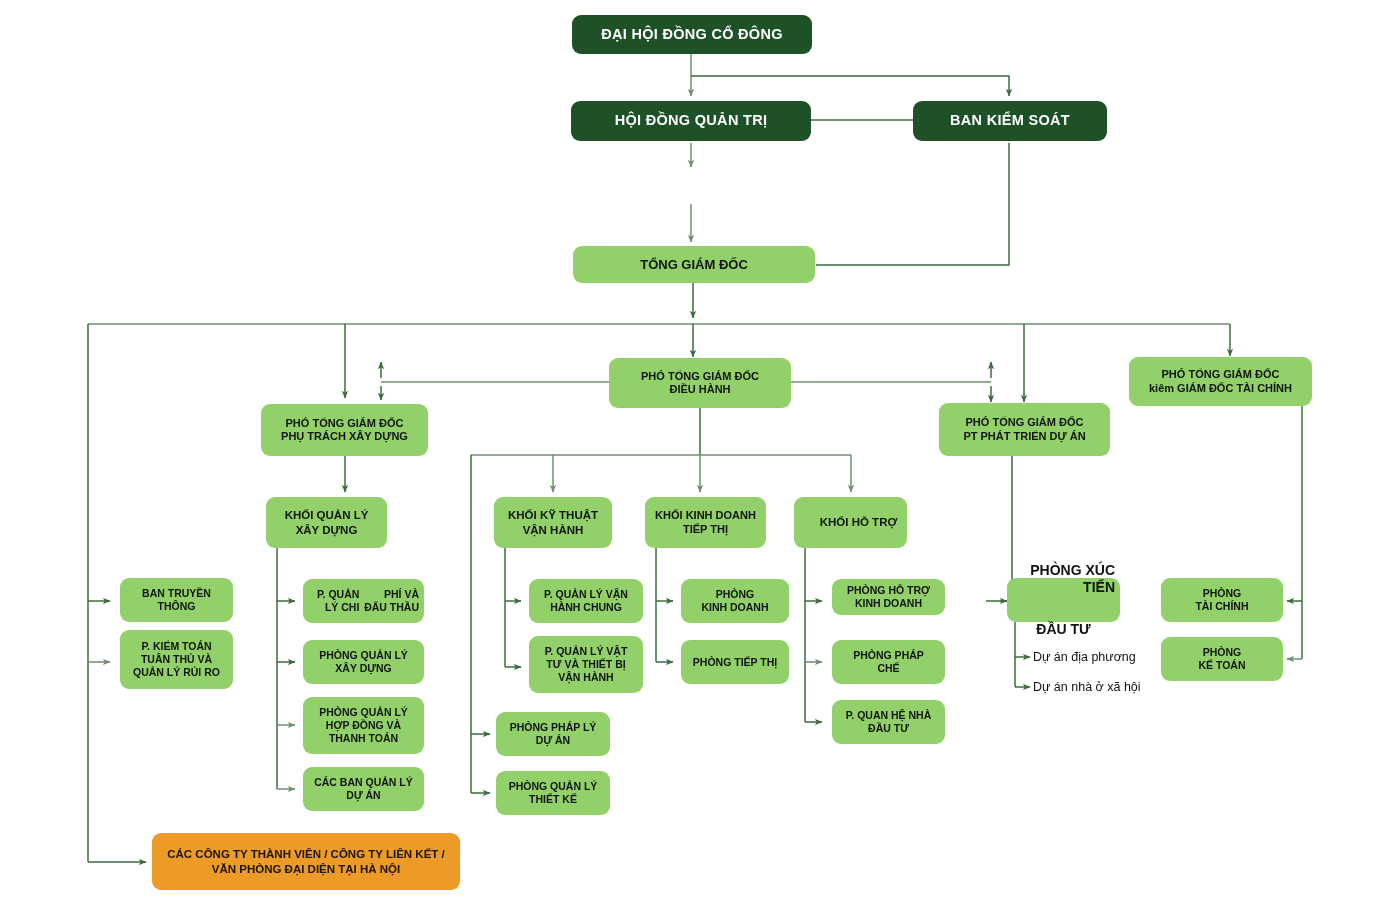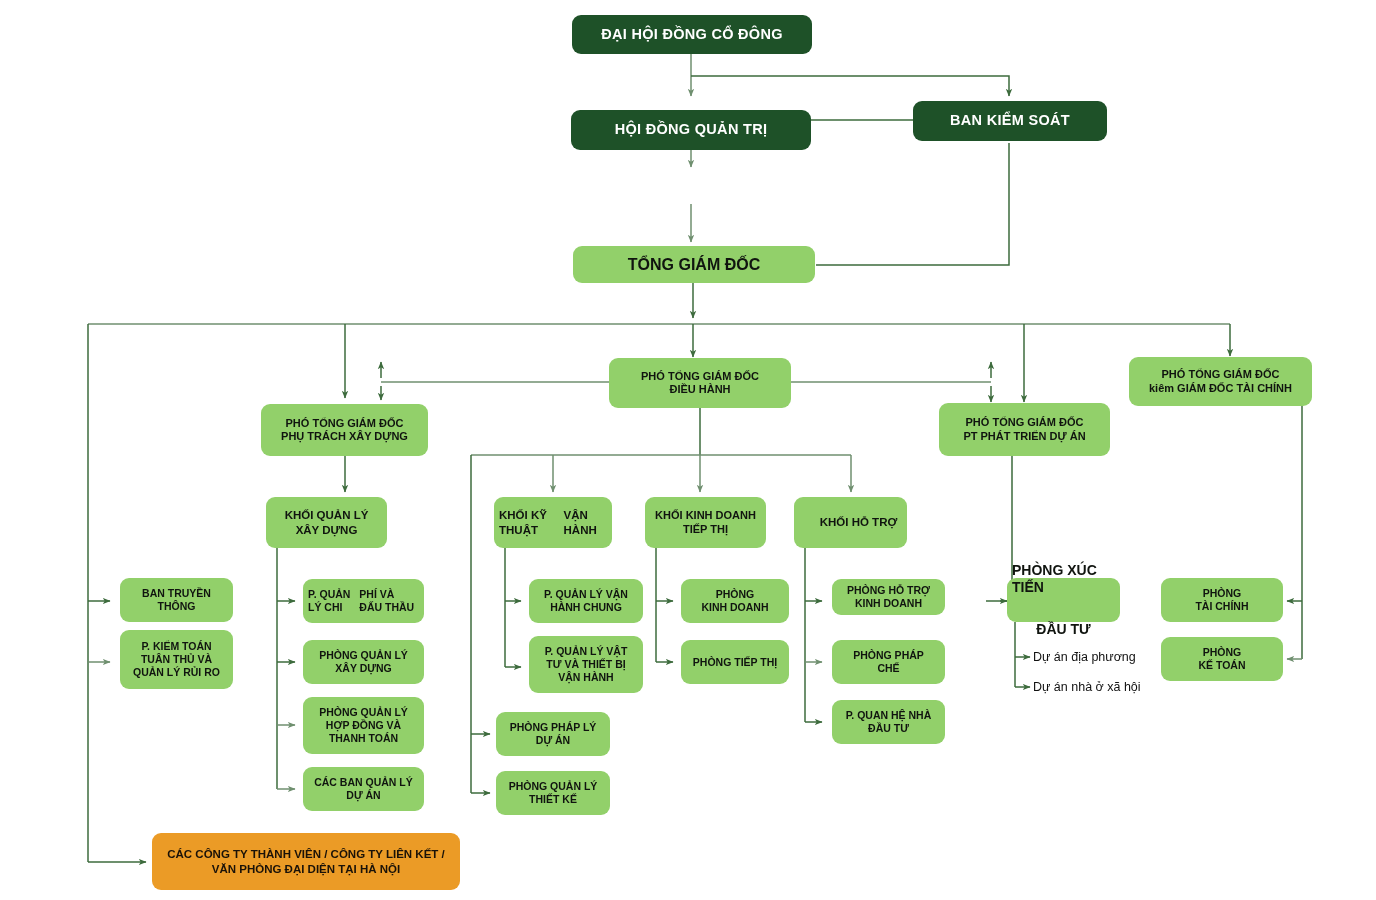--- a/index.html
+++ b/index.html
@@ -1,21 +1,21 @@
 <!DOCTYPE html>
 <html><head>
 <meta charset="utf-8">
 <style>
   html,body{margin:0;padding:0;background:#ffffff;}
   body{width:1376px;height:900px;overflow:hidden;
        font-family:"Liberation Sans","DejaVu Sans",sans-serif;}
   #stage{position:relative;width:1376px;height:900px;background:#fff;}
   #wires{position:absolute;left:0;top:0;width:1376px;height:900px;}
   .node{position:absolute;box-sizing:border-box;display:flex;align-items:center;
-        justify-content:center;text-align:left;border-radius:9px;
+        justify-content:center;text-align:right;border-radius:9px;
         padding:2px 5px;line-height:1.22;z-index:2;}
   .dark{background:#1e5128;color:#ffffff;font-weight:bold;letter-spacing:.3px;}
   .light{background:#92d06a;color:#10140f;font-weight:bold;}
   .orange{background:#eb9b26;color:#1a1208;font-weight:bold;}
   .plain{position:absolute;color:#111;font-weight:normal;z-index:2;
          display:flex;align-items:center;white-space:nowrap;}
 </style>
 </head>
 <body>
 
@@ -107,30 +107,30 @@
       <path d="M88,601 L110,601" marker-end="url(#ar)"></path>
       <path d="M88,662 L110,662" stroke="#6f8f6f" marker-end="url(#arg)"></path>
       <path d="M88,862 L146,862" marker-end="url(#ar)"></path>
     </g>
   </svg>
 
   <div class="node dark" style="left:572px;top:15px;width:240px;height:39px;font-size:14.5px;">
     <span>ĐẠI HỘI ĐỒNG CỔ ĐÔNG</span>
   </div>
 
-  <div class="node dark" style="left:571px;top:101px;width:240px;height:40px;font-size:14.5px;margin-top:9px;">
+  <div class="node dark" style="left:571px;top:101px;width:240px;height:40px;font-size:14.5px;">
     <span>HỘI ĐỒNG QUẢN TRỊ</span>
   </div>
 
   <div class="node dark" style="left:913px;top:101px;width:194px;height:40px;font-size:14.5px;">
     <span>BAN KIỂM SOÁT</span>
   </div>
 
 
-  <div class="node light" style="left:573px;top:246px;width:242px;height:37px;font-size:16px;">
+  <div class="node light" style="left:573px;top:246px;width:242px;height:37px;font-size:13px;">
     <span>TỔNG GIÁM ĐỐC</span>
   </div>
 
   <div class="node light" style="left:609px;top:358px;width:182px;height:50px;font-size:11px;flex-direction:column;">
     <span>PHÓ TỔNG GIÁM ĐỐC</span>
     <span>ĐIỀU HÀNH</span>
   </div>
 
   <div class="node light" style="left:261px;top:404px;width:167px;height:52px;font-size:11px;flex-direction:column;">
     <span>PHÓ TỔNG GIÁM ĐỐC</span>
@@ -145,21 +145,21 @@
   <div class="node light" style="left:1129px;top:357px;width:183px;height:49px;font-size:11px;flex-direction:column;">
     <span>PHÓ TỔNG GIÁM ĐỐC</span>
     <span>kiêm GIÁM ĐỐC TÀI CHÍNH</span>
   </div>
 
   <div class="node light" style="left:266px;top:497px;width:121px;height:51px;font-size:11.5px;flex-direction:column;">
     <span>KHỐI QUẢN LÝ</span>
     <span>XÂY DỰNG</span>
   </div>
 
-  <div class="node light" style="left:494px;top:497px;width:118px;height:51px;font-size:11.5px;flex-direction:row;">
+  <div class="node light" style="left:494px;top:497px;width:118px;height:51px;font-size:11.5px;flex-direction:column;">
     <span>KHỐI KỸ THUẬT</span>
     <span>VẬN HÀNH</span>
   </div>
 
   <div class="node light" style="left:645px;top:497px;width:121px;height:51px;font-size:11px;flex-direction:column;">
     <span>KHỐI KINH DOANH</span>
     <span>TIẾP THỊ</span>
   </div>
 
   <div class="node light" style="left:794px;top:497px;width:113px;height:51px;font-size:11.5px;padding-left:21px;">

